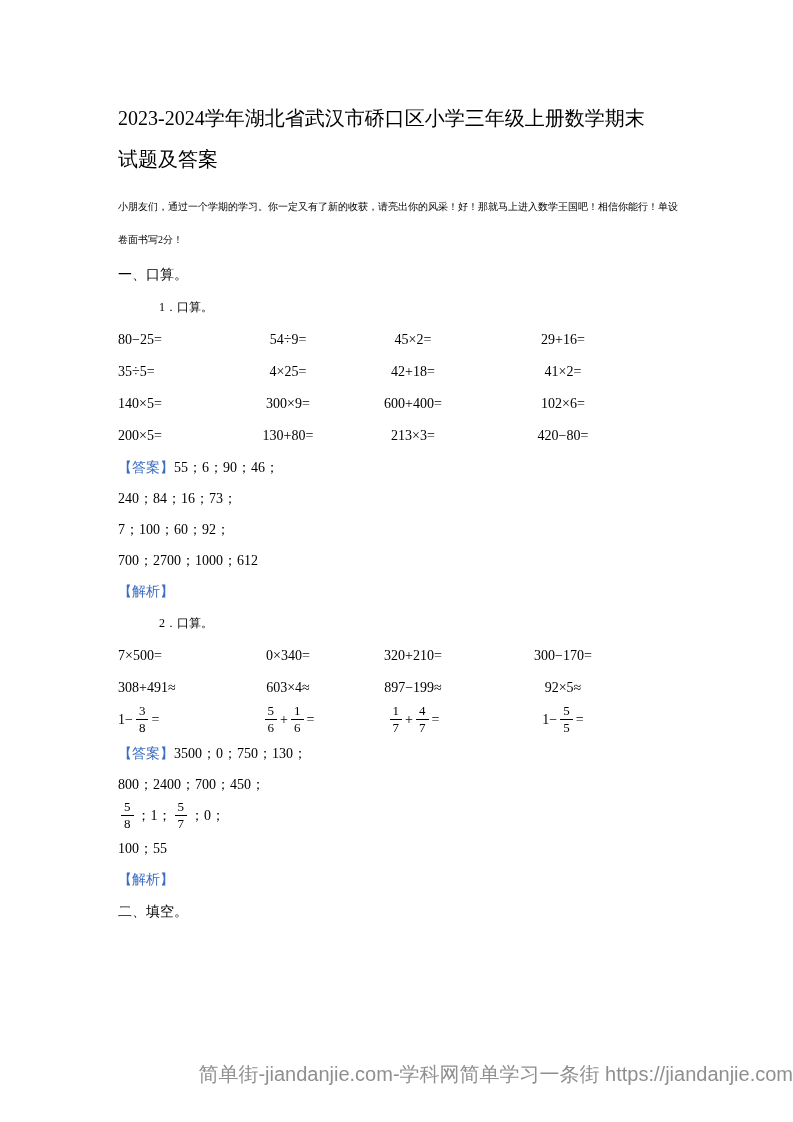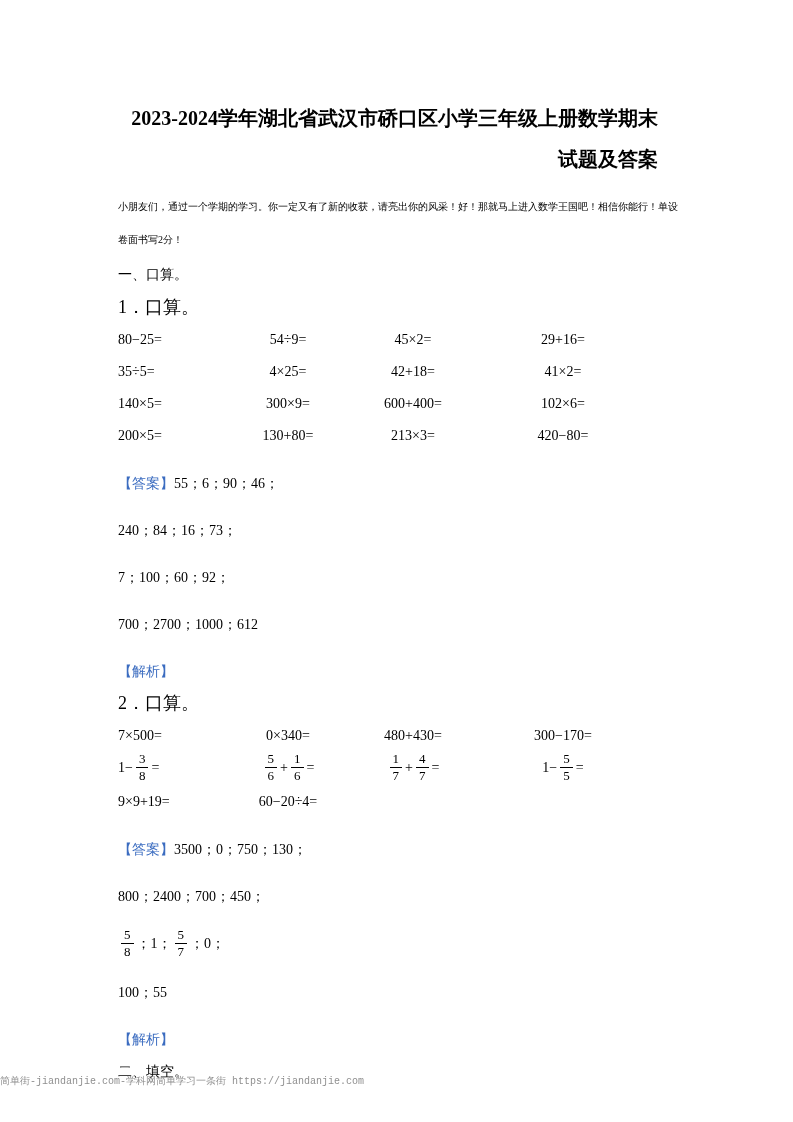--- a/index.html
+++ b/index.html
@@ -10,56 +10,55 @@
     color:#000;
   }
   .page {
     width:793px; height:1122px;
     background:#fff;
     position:relative;
     padding:98px 114px 0 118px;
     overflow:hidden;
   }
   .title {
-    font-size:20px; font-weight:700;
+    font-size:20px; font-weight:400;
     line-height:41px; max-width:540px;
     margin-bottom:10px;
-    text-align:right;
   }
   .intro { font-size:10px; line-height:33px; margin-bottom:2px; }
   .heading { font-size:14px; line-height:33px; }
-  .qlabel { font-size:18px; line-height:33px; }
+  .qlabel { font-size:12px; line-height:33px;margin-left:41px; }
   .math-grid { font-size:14px; }
   .math-row {
     display:grid;
     grid-template-columns:120px 100px 150px 150px;
     align-items:center;
     min-height:32px;
   }
   .math-row .cell { text-align:center; white-space:nowrap;font-family:Liberation Serif, serif; }
   .math-row .cell:first-child { text-align:left; }
-  .ans-line { font-size:14px; line-height:31px; min-height:31px;margin-top:16px; }
+  .ans-line { font-size:14px; line-height:31px; min-height:31px; }
   .blue { color:var(--accent); }
   .frac {
     display:inline-block;
     vertical-align:middle;
     text-align:center;
     font-size:13px;
     margin:0 3px;
     position:relative; top:-1px;
   }
   .fnum { display:block; padding:0 3px; line-height:1.25; }
   .fden { display:block; padding:0 3px; line-height:1.25; border-top:1px solid #000; }
   .footer {
     position:absolute;
     left:0; right:0; bottom:34px;
-    text-align:left;
+    text-align:right;
     color:var(--footer-gray);
-    font-size:10px;
-    font-family:Liberation Mono, monospace;
+    font-size:20px;
+    font-family:Liberation Sans, sans-serif;
   }
 </style>
 </head>
 <body>
 
 <div class="page">
 
   <h1 class="title">2023-2024学年湖北省武汉市硚口区小学三年级上册数学期末试题及答案</h1>
 
   <p class="intro">小朋友们，通过一个学期的学习。你一定又有了新的收获，请亮出你的风采！好！那就马上进入数学王国吧！相信你能行！单设卷面书写2分！</p>
@@ -103,34 +102,34 @@
     </div>
 
   <p class="ans-line"><span class="blue">【解析】</span></p>
 
   <p class="qlabel">2．口算。</p>
 
   <div class="math-grid" id="q2-grid">
       <div class="math-row">
         <span class="cell">7×500=</span>
         <span class="cell">0×340=</span>
-        <span class="cell">480+430=</span>
+        <span class="cell">320+210=</span>
         <span class="cell">300−170=</span>
+      </div>
+      <div class="math-row">
+        <span class="cell">308+491≈</span>
+        <span class="cell">603×4≈</span>
+        <span class="cell">897−199≈</span>
+        <span class="cell">92×5≈</span>
       </div>
       <div class="math-row">
         <span class="cell">1−<span class="frac"><span class="fnum">3</span><span class="fden">8</span></span>=</span>
         <span class="cell"><span class="frac"><span class="fnum">5</span><span class="fden">6</span></span>+<span class="frac"><span class="fnum">1</span><span class="fden">6</span></span>=</span>
         <span class="cell"><span class="frac"><span class="fnum">1</span><span class="fden">7</span></span>+<span class="frac"><span class="fnum">4</span><span class="fden">7</span></span>=</span>
         <span class="cell">1−<span class="frac"><span class="fnum">5</span><span class="fden">5</span></span>=</span>
-      </div>
-      <div class="math-row">
-        <span class="cell">9×9+19=</span>
-        <span class="cell">60−20÷4=</span>
-        <span class="cell"></span>
-        <span class="cell"></span>
       </div>
     </div>
 
   <div id="q2-answers">
       <p class="ans-line"><span class="blue">【答案】</span>3500；0；750；130；</p>
       <p class="ans-line">800；2400；700；450；</p>
       <p class="ans-line"><span class="frac"><span class="fnum">5</span><span class="fden">8</span></span>；1；<span class="frac"><span class="fnum">5</span><span class="fden">7</span></span>；0；</p>
       <p class="ans-line">100；55</p>
     </div>
 

